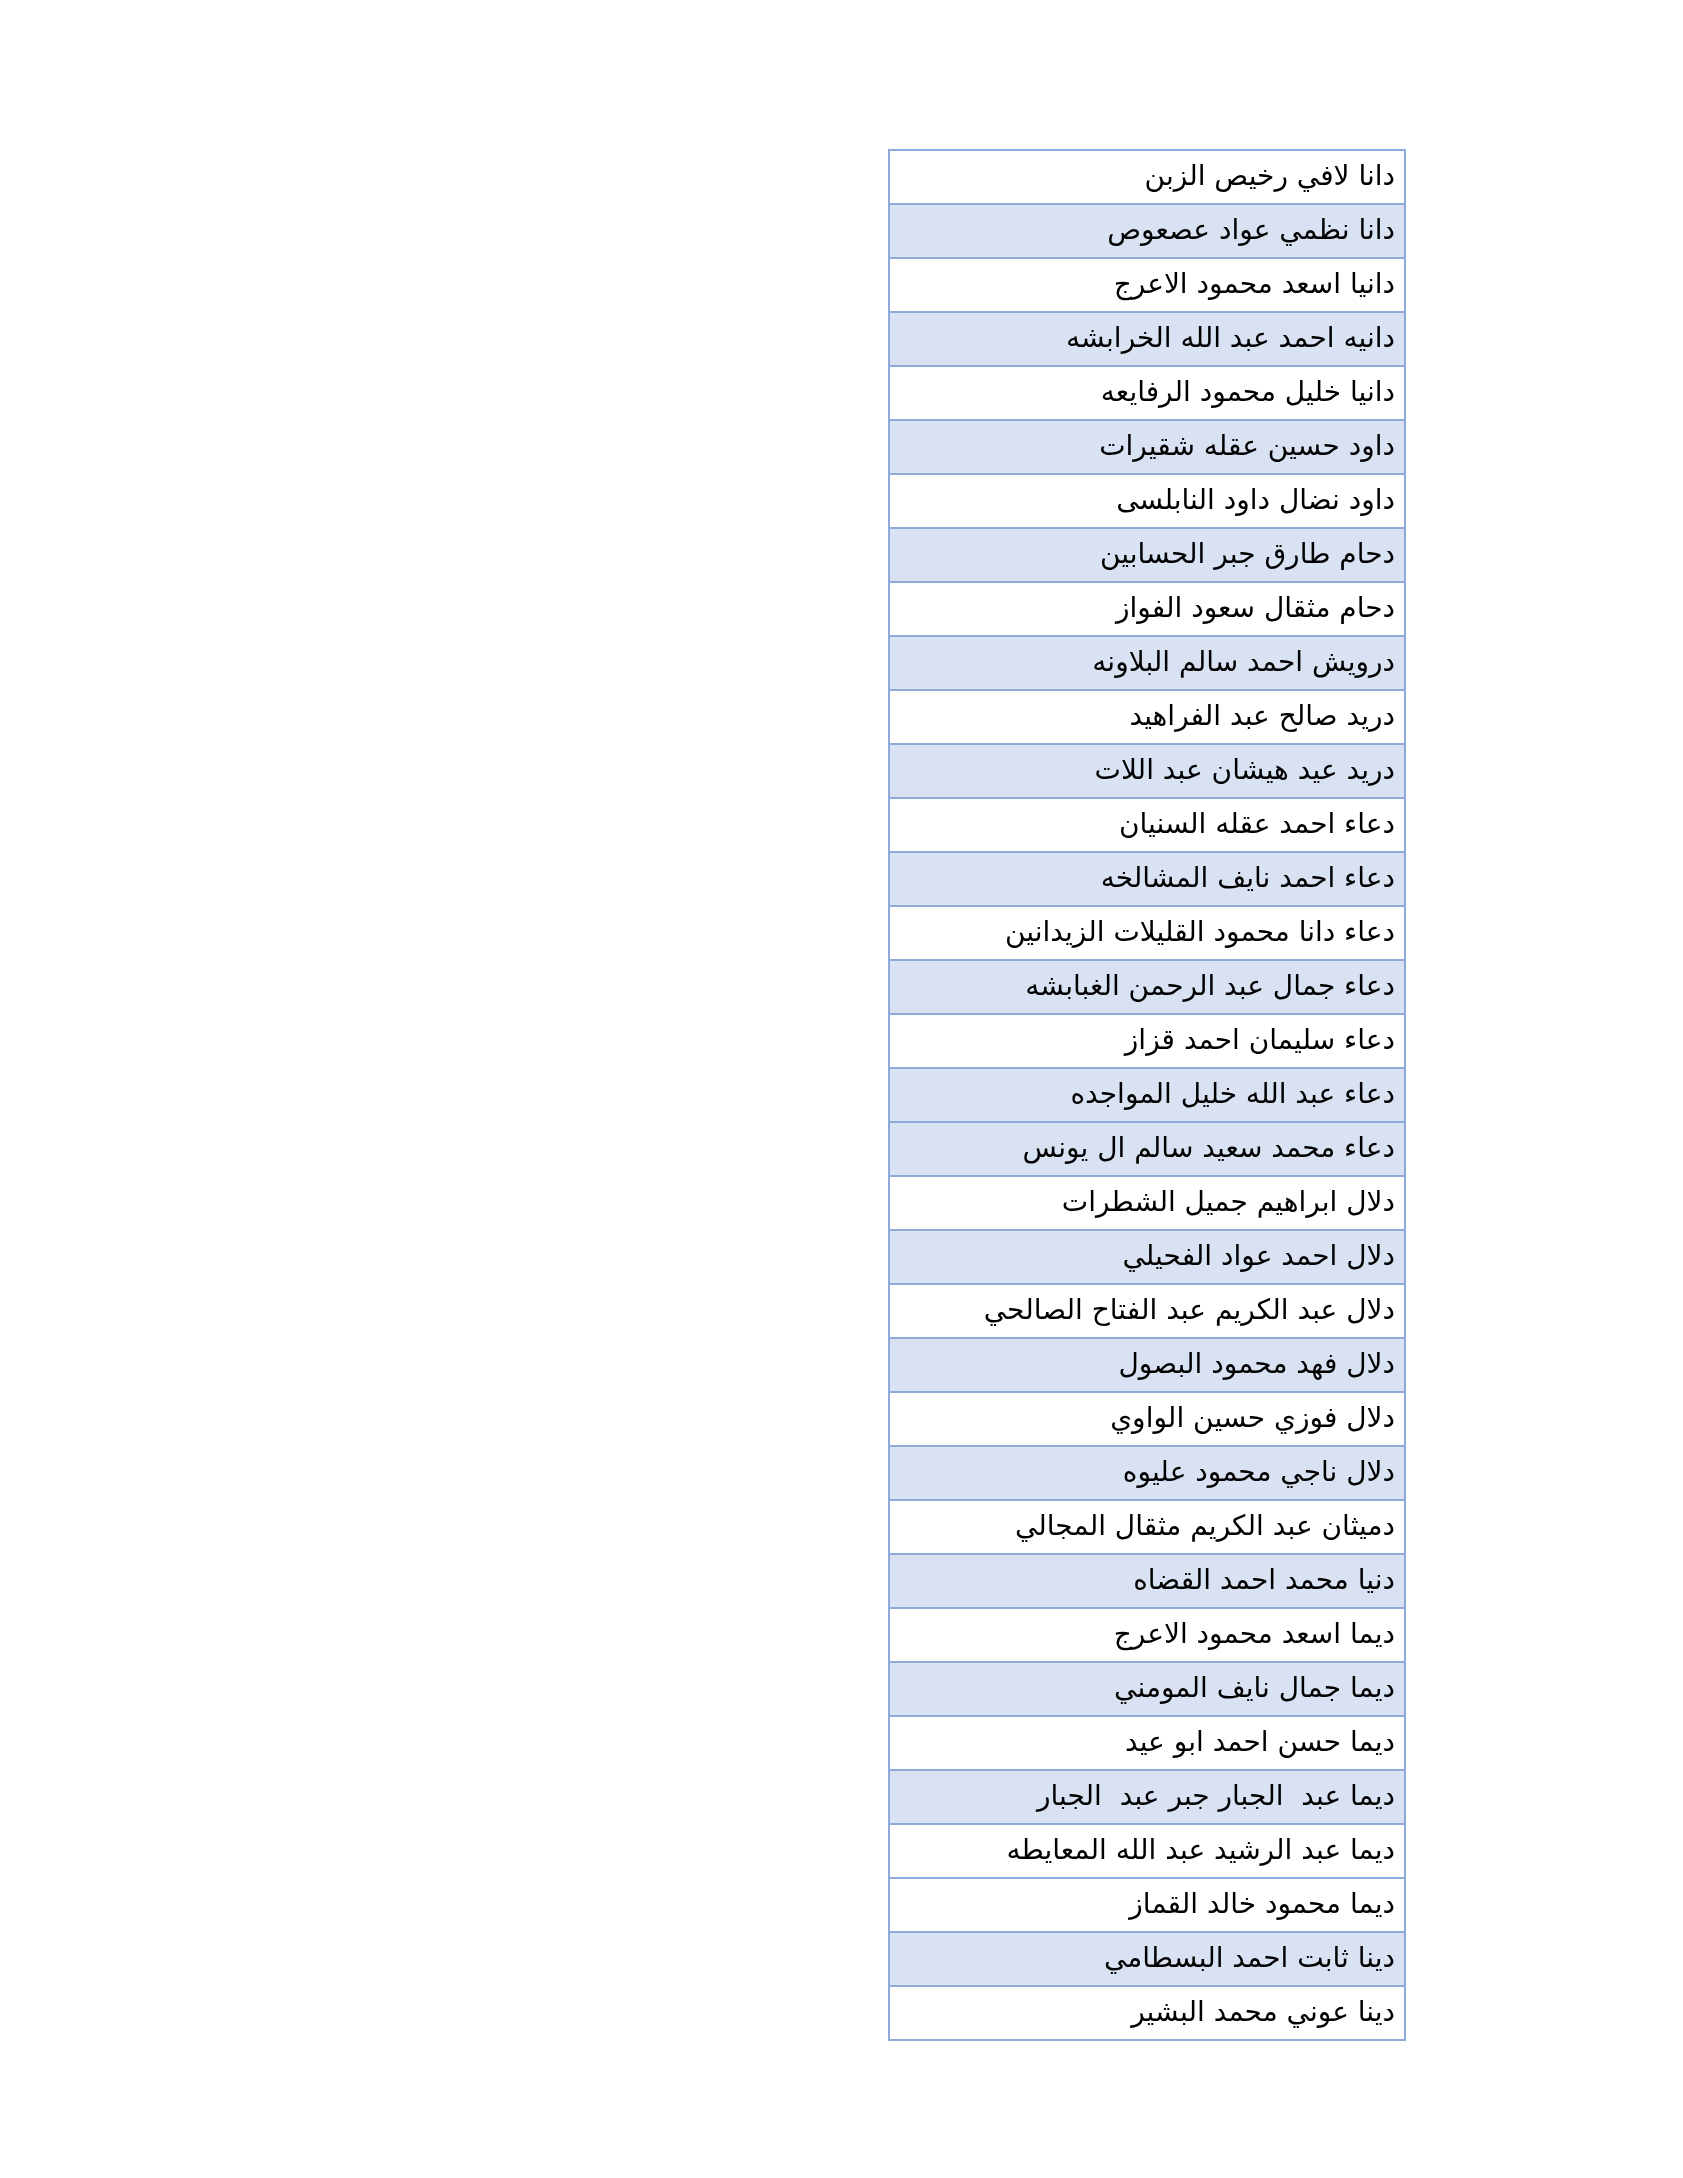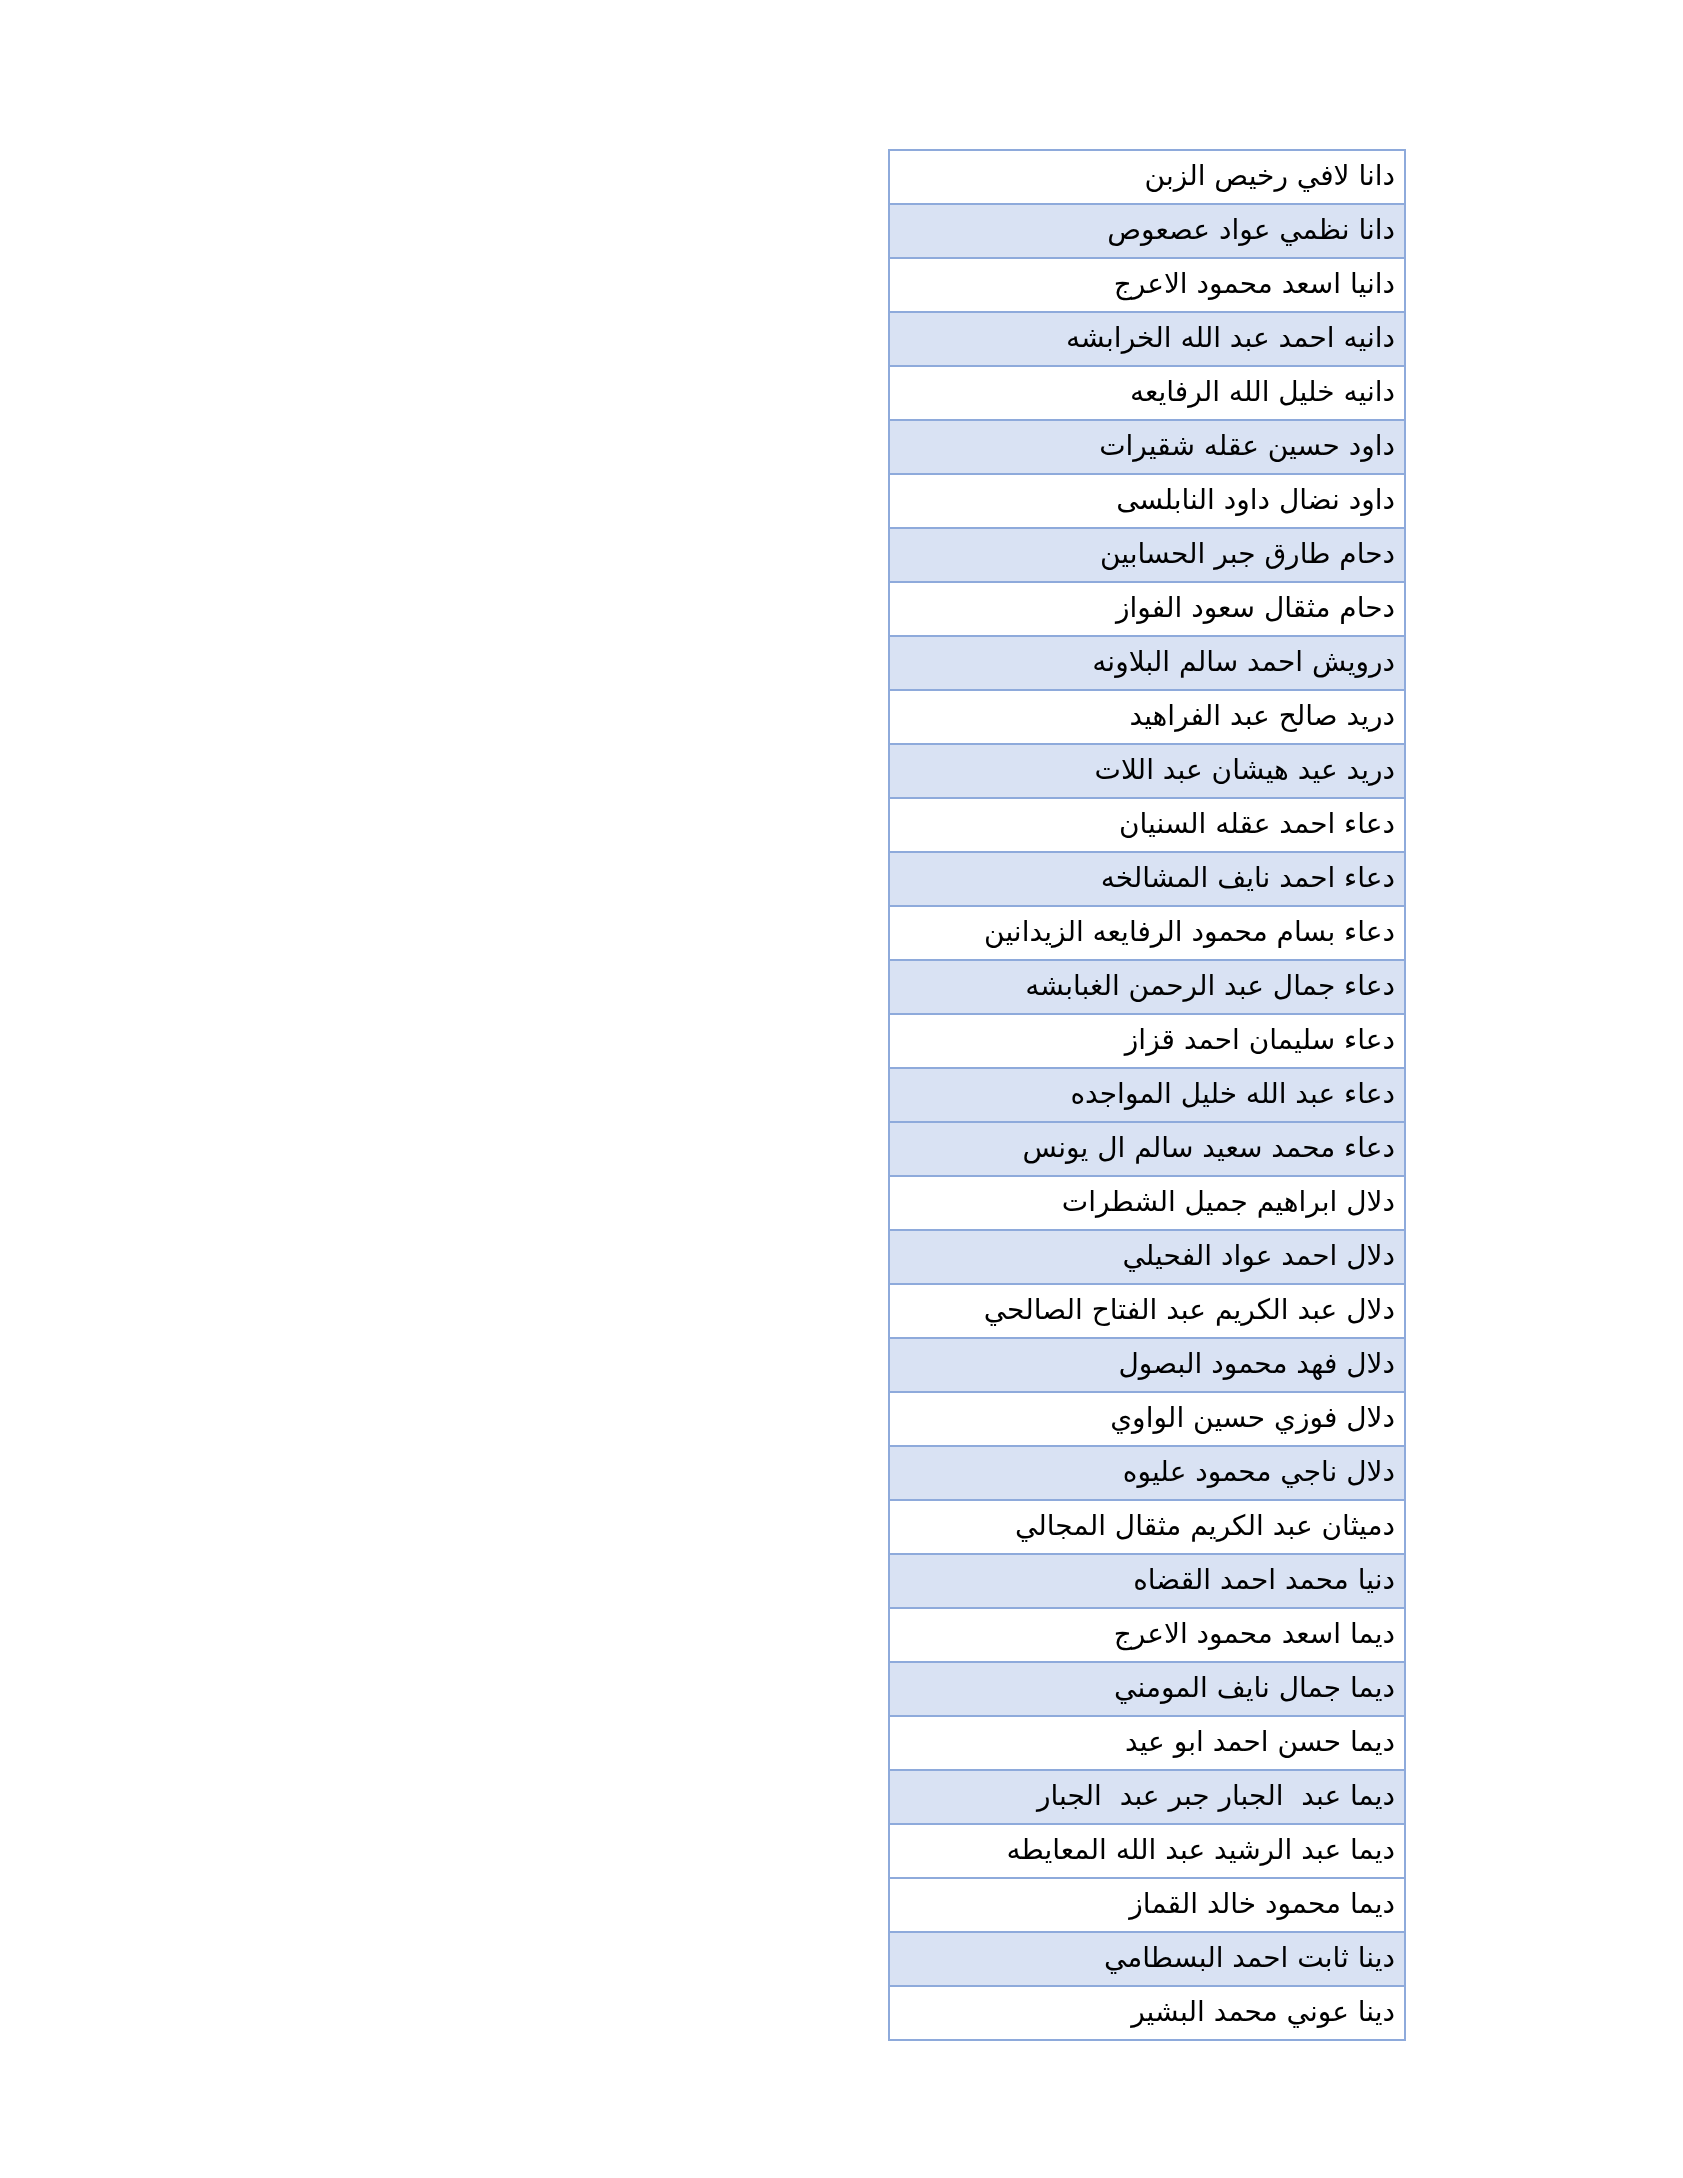--- a/index.html
+++ b/index.html
@@ -56,21 +56,21 @@
         <tr class="band">
           <td>دانا نظمي عواد عصعوص</td>
         </tr>
         <tr>
           <td>دانيا اسعد محمود الاعرج</td>
         </tr>
         <tr class="band">
           <td>دانيه احمد عبد الله الخرابشه</td>
         </tr>
         <tr>
-          <td>دانيه خليل الله الرفايعه</td>
+          <td>دانيا خليل محمود الرفايعه</td>
         </tr>
         <tr class="band">
           <td>داود حسين عقله شقيرات</td>
         </tr>
         <tr>
           <td>داود نضال داود النابلسى</td>
         </tr>
         <tr class="band">
           <td>دحام طارق جبر الحسابين</td>
         </tr>
@@ -86,21 +86,21 @@
         <tr class="band">
           <td>دريد عيد هيشان عبد اللات</td>
         </tr>
         <tr>
           <td>دعاء احمد عقله السنيان</td>
         </tr>
         <tr class="band">
           <td>دعاء احمد نايف المشالخه</td>
         </tr>
         <tr>
-          <td>دعاء بسام محمود الرفايعه الزيدانين</td>
+          <td>دعاء دانا محمود القليلات الزيدانين</td>
         </tr>
         <tr class="band">
           <td>دعاء جمال عبد الرحمن الغبابشه</td>
         </tr>
         <tr>
           <td>دعاء سليمان احمد قزاز</td>
         </tr>
         <tr class="band">
           <td>دعاء عبد الله خليل المواجده</td>
         </tr>

